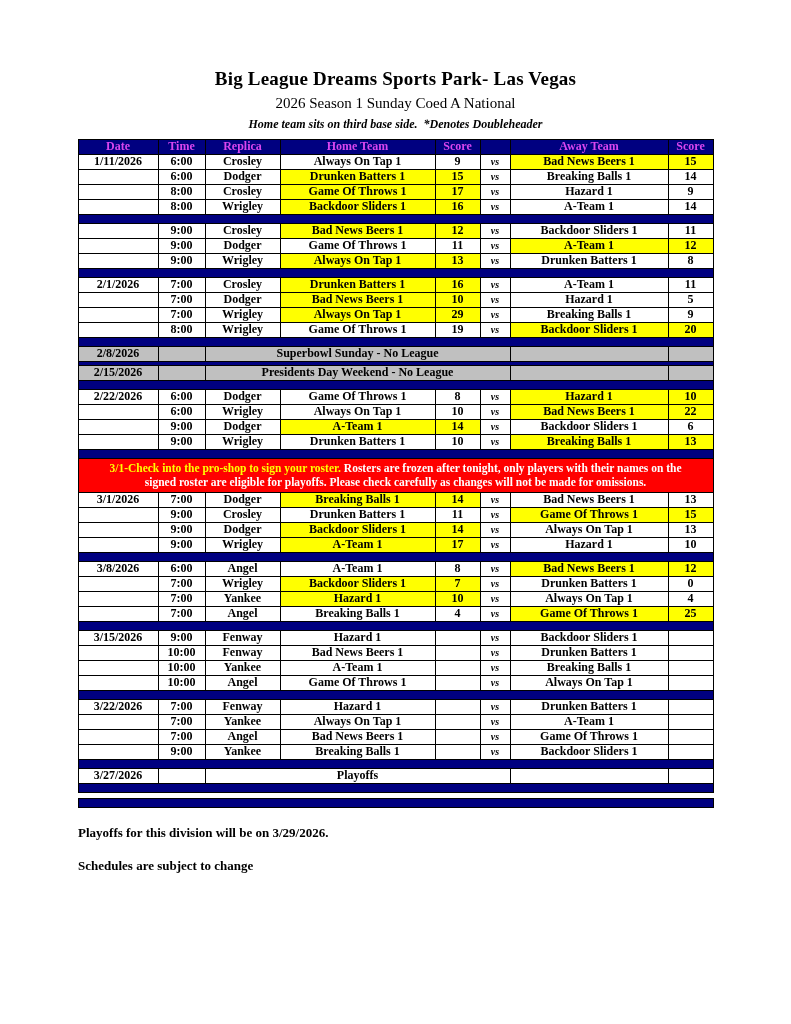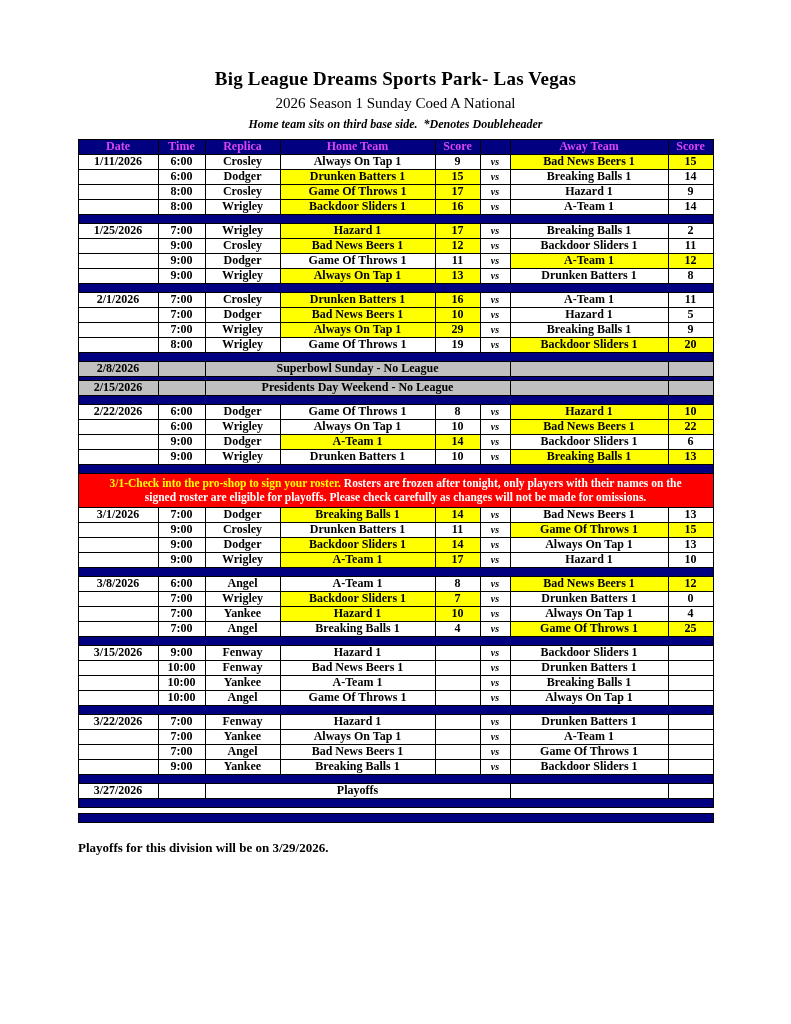--- a/index.html
+++ b/index.html
@@ -105,30 +105,20 @@
           <td class="hl">Backdoor Sliders 1</td>
           <td class="hl">16</td>
           <td class="vs">vs</td>
           <td>A-Team 1</td>
           <td>14</td>
         </tr>
         <tr>
           <td class="sep" colspan="8"></td>
         </tr>
         <tr>
-          <td class="date">1/25/2026</td>
-          <td>7:00</td>
-          <td>Wrigley</td>
-          <td class="hl">Hazard 1</td>
-          <td class="hl">17</td>
-          <td class="vs">vs</td>
-          <td>Breaking Balls 1</td>
-          <td>2</td>
-        </tr>
-        <tr>
           <td class="date"></td>
           <td>9:00</td>
           <td>Crosley</td>
           <td class="hl">Bad News Beers 1</td>
           <td class="hl">12</td>
           <td class="vs">vs</td>
           <td>Backdoor Sliders 1</td>
           <td>11</td>
         </tr>
         <tr>
@@ -449,14 +439,15 @@
           <td class="spacer" colspan="8"></td>
         </tr>
         <tr>
           <td class="sep" colspan="8"></td>
         </tr>
       </tbody>
   </table>
 
   <div class="footer">
     <div class="fline">Playoffs for this division will be on 3/29/2026.</div>
+    <div class="fline">Schedules are subject to change</div>
   </div>
 </div>
 
 </body></html>

